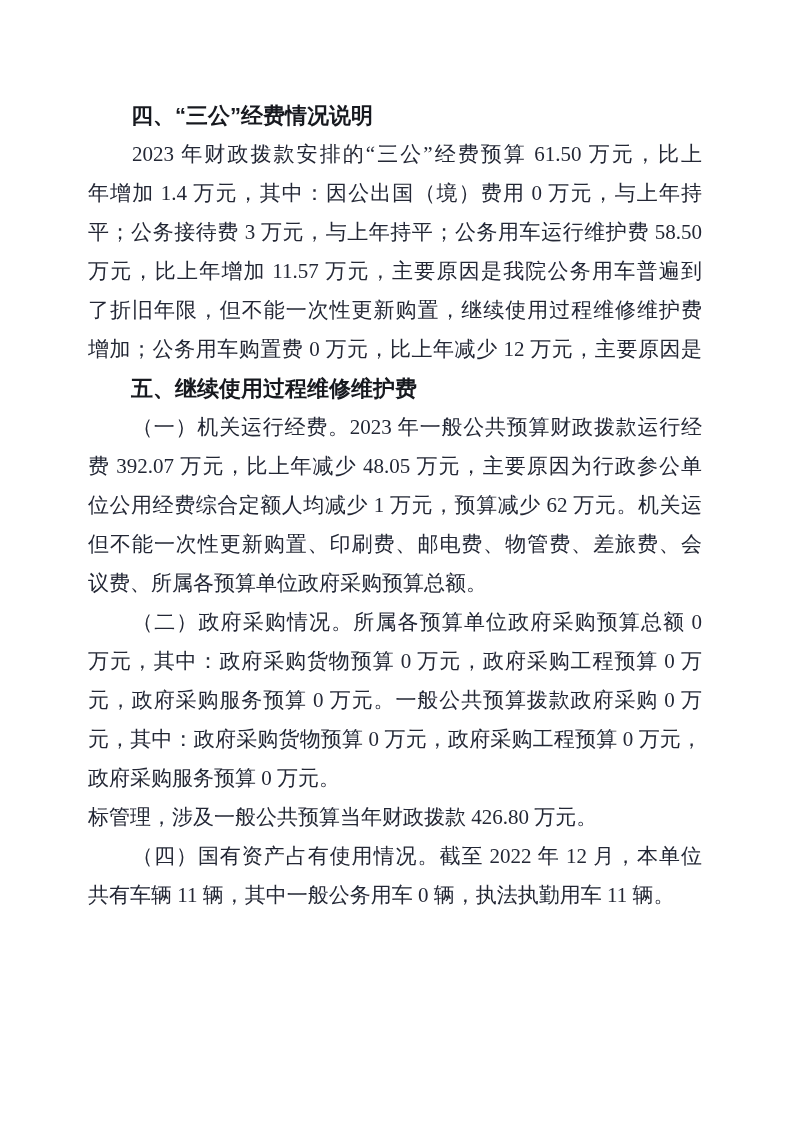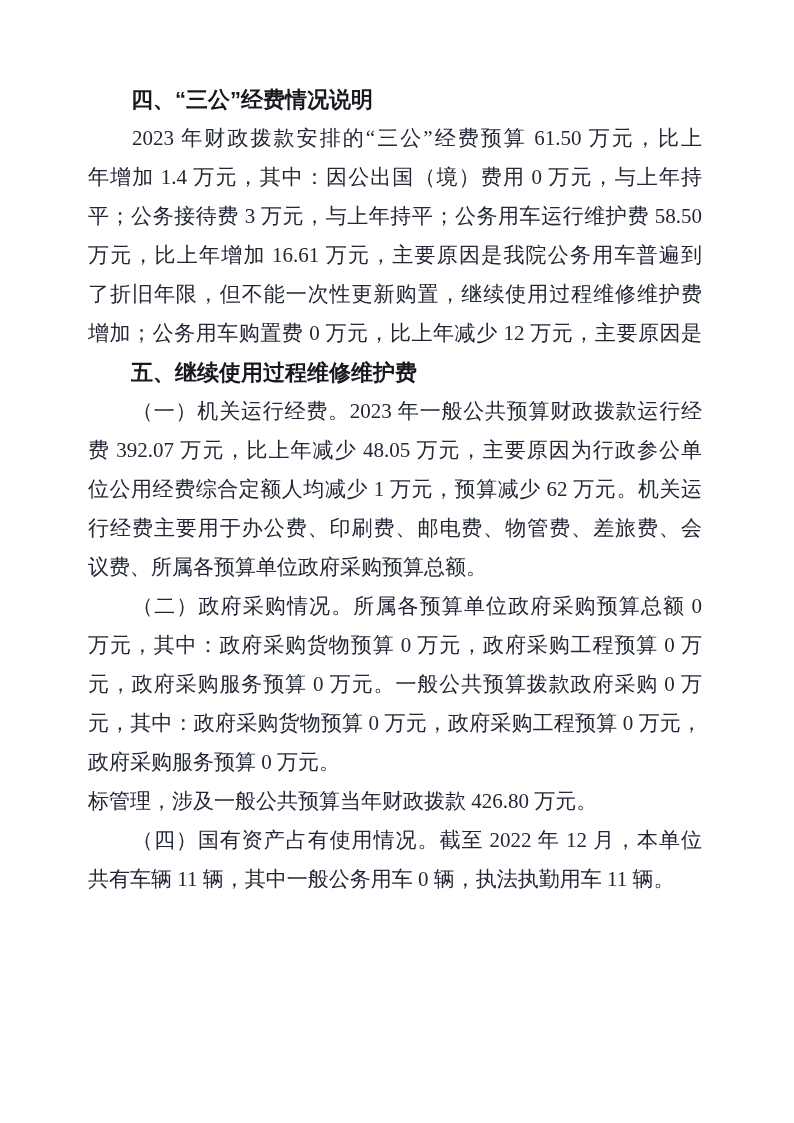--- a/index.html
+++ b/index.html
@@ -12,21 +12,21 @@
     width: 794px;
     height: 1123px;
     margin: 0 auto;
     background: #ffffff;
     overflow: hidden;
     box-sizing: border-box;
   }
   .content {
     position: absolute;
     left: 88px;
-    top: 80px;
+    top: 96px;
     width: 614px;
   }
   .section-heading {
     font-family: "Liberation Sans", "DejaVu Sans", sans-serif;
     font-weight: bold;
     font-size: 22px;
     line-height: 39px;
     color: #17191f;
     text-indent: 43px;
     white-space: nowrap;
@@ -56,30 +56,30 @@
 </head>
 <body>
 
 <div class="page">
   <div class="content">
       <div class="section-heading">四、“三公”经费情况说明</div>
       <div class="para">
         <div class="text-line first">2023 年财政拨款安排的“三公”经费预算 61.50 万元，比上</div>
         <div class="text-line">年增加 1.4 万元，其中：因公出国（境）费用 0 万元，与上年持</div>
         <div class="text-line">平；公务接待费 3 万元，与上年持平；公务用车运行维护费 58.50</div>
-        <div class="text-line">万元，比上年增加 16.61 万元，主要原因是我院公务用车普遍到</div>
+        <div class="text-line">万元，比上年增加 11.57 万元，主要原因是我院公务用车普遍到</div>
         <div class="text-line">了折旧年限，但不能一次性更新购置，继续使用过程维修维护费</div>
         <div class="text-line">增加；公务用车购置费 0 万元，比上年减少 12 万元，主要原因是</div>
       </div>
       <div class="section-heading">五、继续使用过程维修维护费</div>
       <div class="para">
         <div class="text-line first">（一）机关运行经费。2023 年一般公共预算财政拨款运行经</div>
         <div class="text-line">费 392.07 万元，比上年减少 48.05 万元，主要原因为行政参公单</div>
         <div class="text-line">位公用经费综合定额人均减少 1 万元，预算减少 62 万元。机关运</div>
-        <div class="text-line">行经费主要用于办公费、印刷费、邮电费、物管费、差旅费、会</div>
+        <div class="text-line">但不能一次性更新购置、印刷费、邮电费、物管费、差旅费、会</div>
         <div class="text-line last">议费、所属各预算单位政府采购预算总额。</div>
       </div>
       <div class="para spaced">
         <div class="text-line first">（二）政府采购情况。所属各预算单位政府采购预算总额 0</div>
         <div class="text-line">万元，其中：政府采购货物预算 0 万元，政府采购工程预算 0 万</div>
         <div class="text-line">元，政府采购服务预算 0 万元。一般公共预算拨款政府采购 0 万</div>
         <div class="text-line">元，其中：政府采购货物预算 0 万元，政府采购工程预算 0 万元，</div>
         <div class="text-line last">政府采购服务预算 0 万元。</div>
       </div>
       <div class="para spaced">

